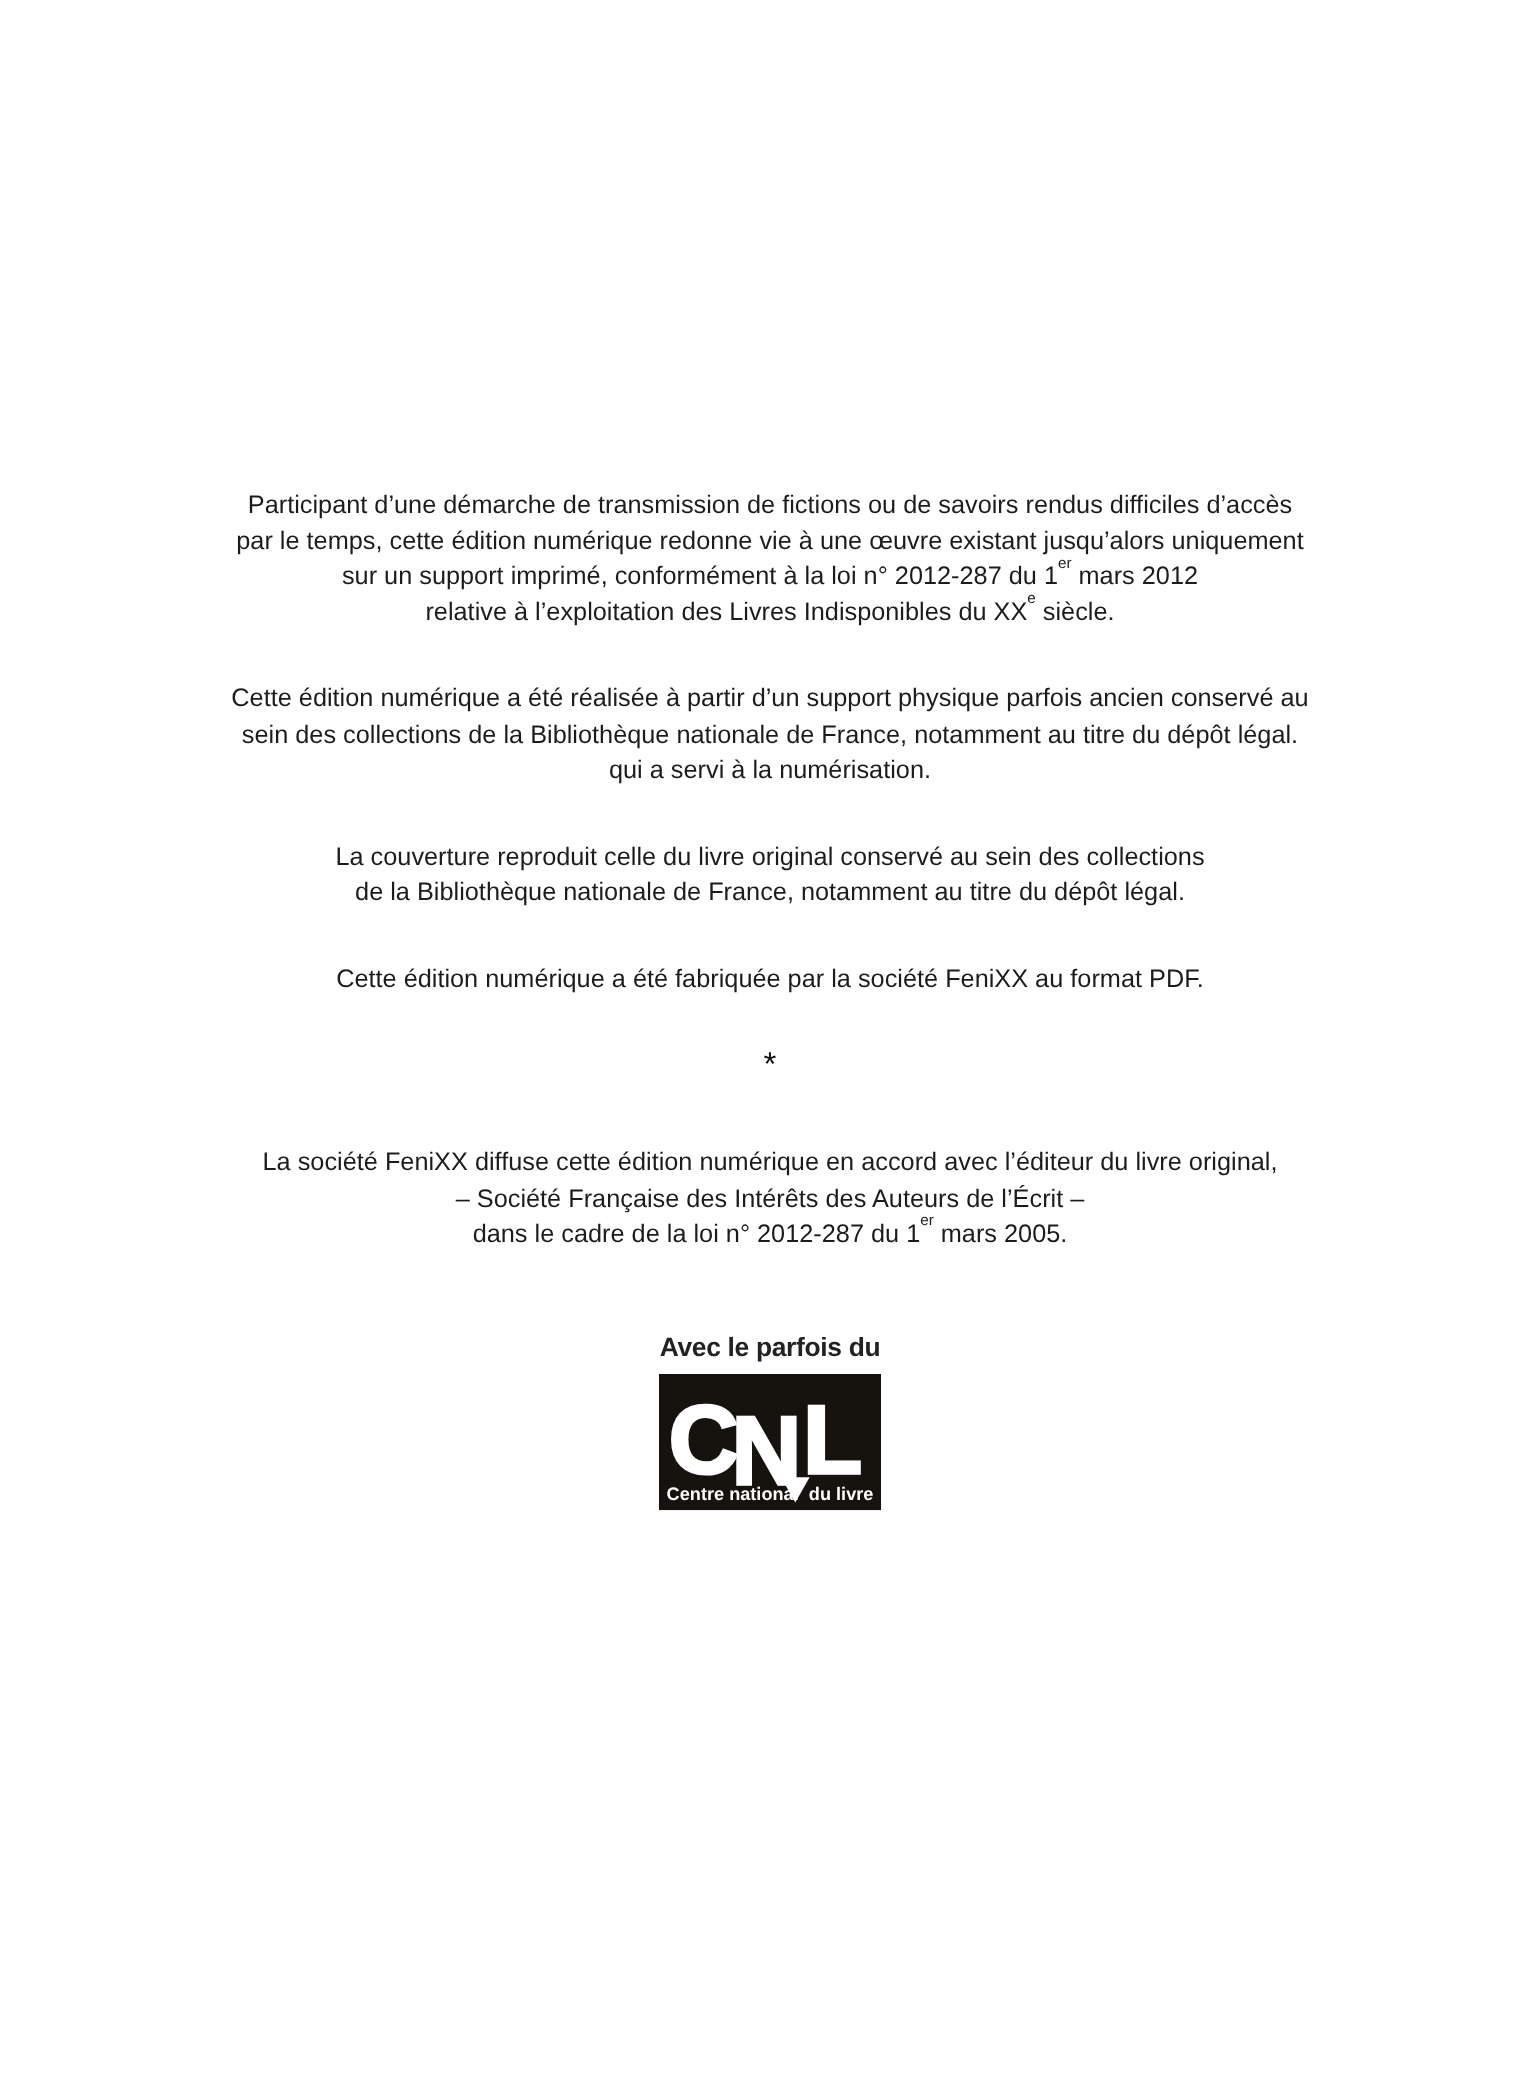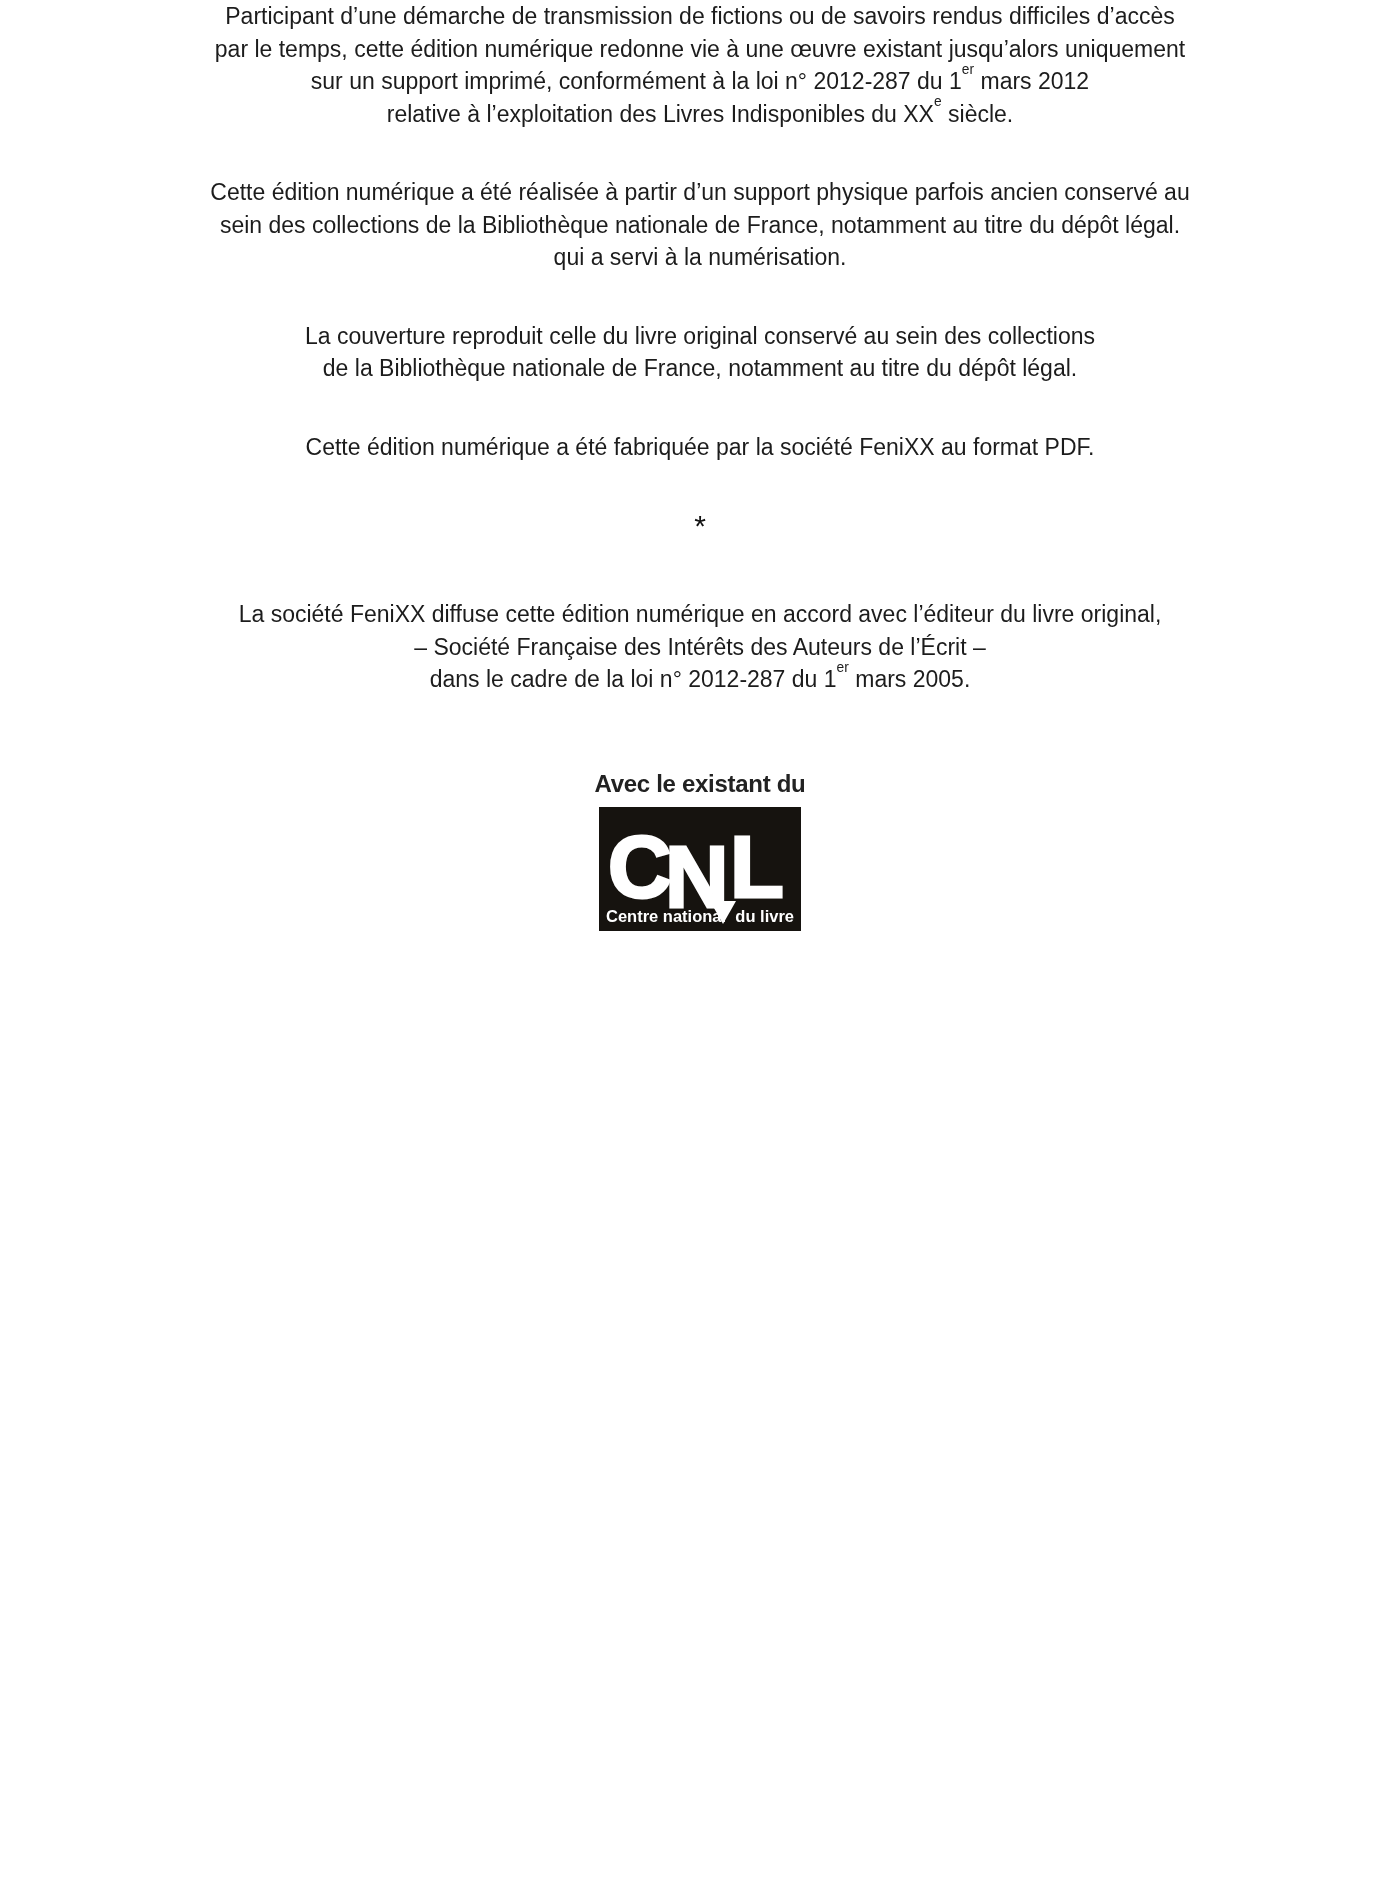--- a/index.html
+++ b/index.html
@@ -10,20 +10,21 @@
   .page {
     position: relative;
     width: 1400px;
     height: 1901px;
     background: #ffffff;
     overflow: hidden;
     font-family: "Liberation Sans", sans-serif;
     color: #1c1c1c;
   }
   .content {
+    padding-top: 442px;
     text-align: center;
     font-size: 23px;
     line-height: 32.5px;
   }
   .para {
     margin: 0 0 46px 0;
   }
   .line {
     display: block;
     white-space: pre-wrap;
@@ -94,21 +95,21 @@
     </p>
 
     <div class="asterisk">*</div>
 
     <p class="para">
       <span class="line">La société FeniXX diffuse cette édition numérique en accord avec l’éditeur du livre original,</span>
       <span class="line">– Société Française des Intérêts des Auteurs de l’Écrit –</span>
       <span class="line"><span>dans le cadre de la loi n° 2012-287 du 1</span><sup class="ord">er</sup><span> mars 2005.</span></span>
     </p>
 
-    <div class="support-caption">Avec le existant du</div>
+    <div class="support-caption">Avec le parfois du</div>
 
     <svg class="cnl-logo" width="202" height="124" viewBox="0 0 202 124" xmlns="http://www.w3.org/2000/svg">
       <rect x="0" y="0" width="202" height="124" fill="#16130f"></rect>
       <text class="cnl-big" x="9" y="90" font-size="88">C</text>
       <text class="cnl-big" x="66" y="100" font-size="88">N</text>
       <text class="cnl-big" x="131" y="90" font-size="88">L</text>
       <polygon points="111,94 137,94 124,117" fill="#ffffff"></polygon>
       <text class="cnl-small" x="7" y="115" font-size="16.5" text-anchor="start">Centre national</text>
       <text class="cnl-small" x="195" y="115" font-size="16.5" text-anchor="end">du livre</text>
     </svg>

